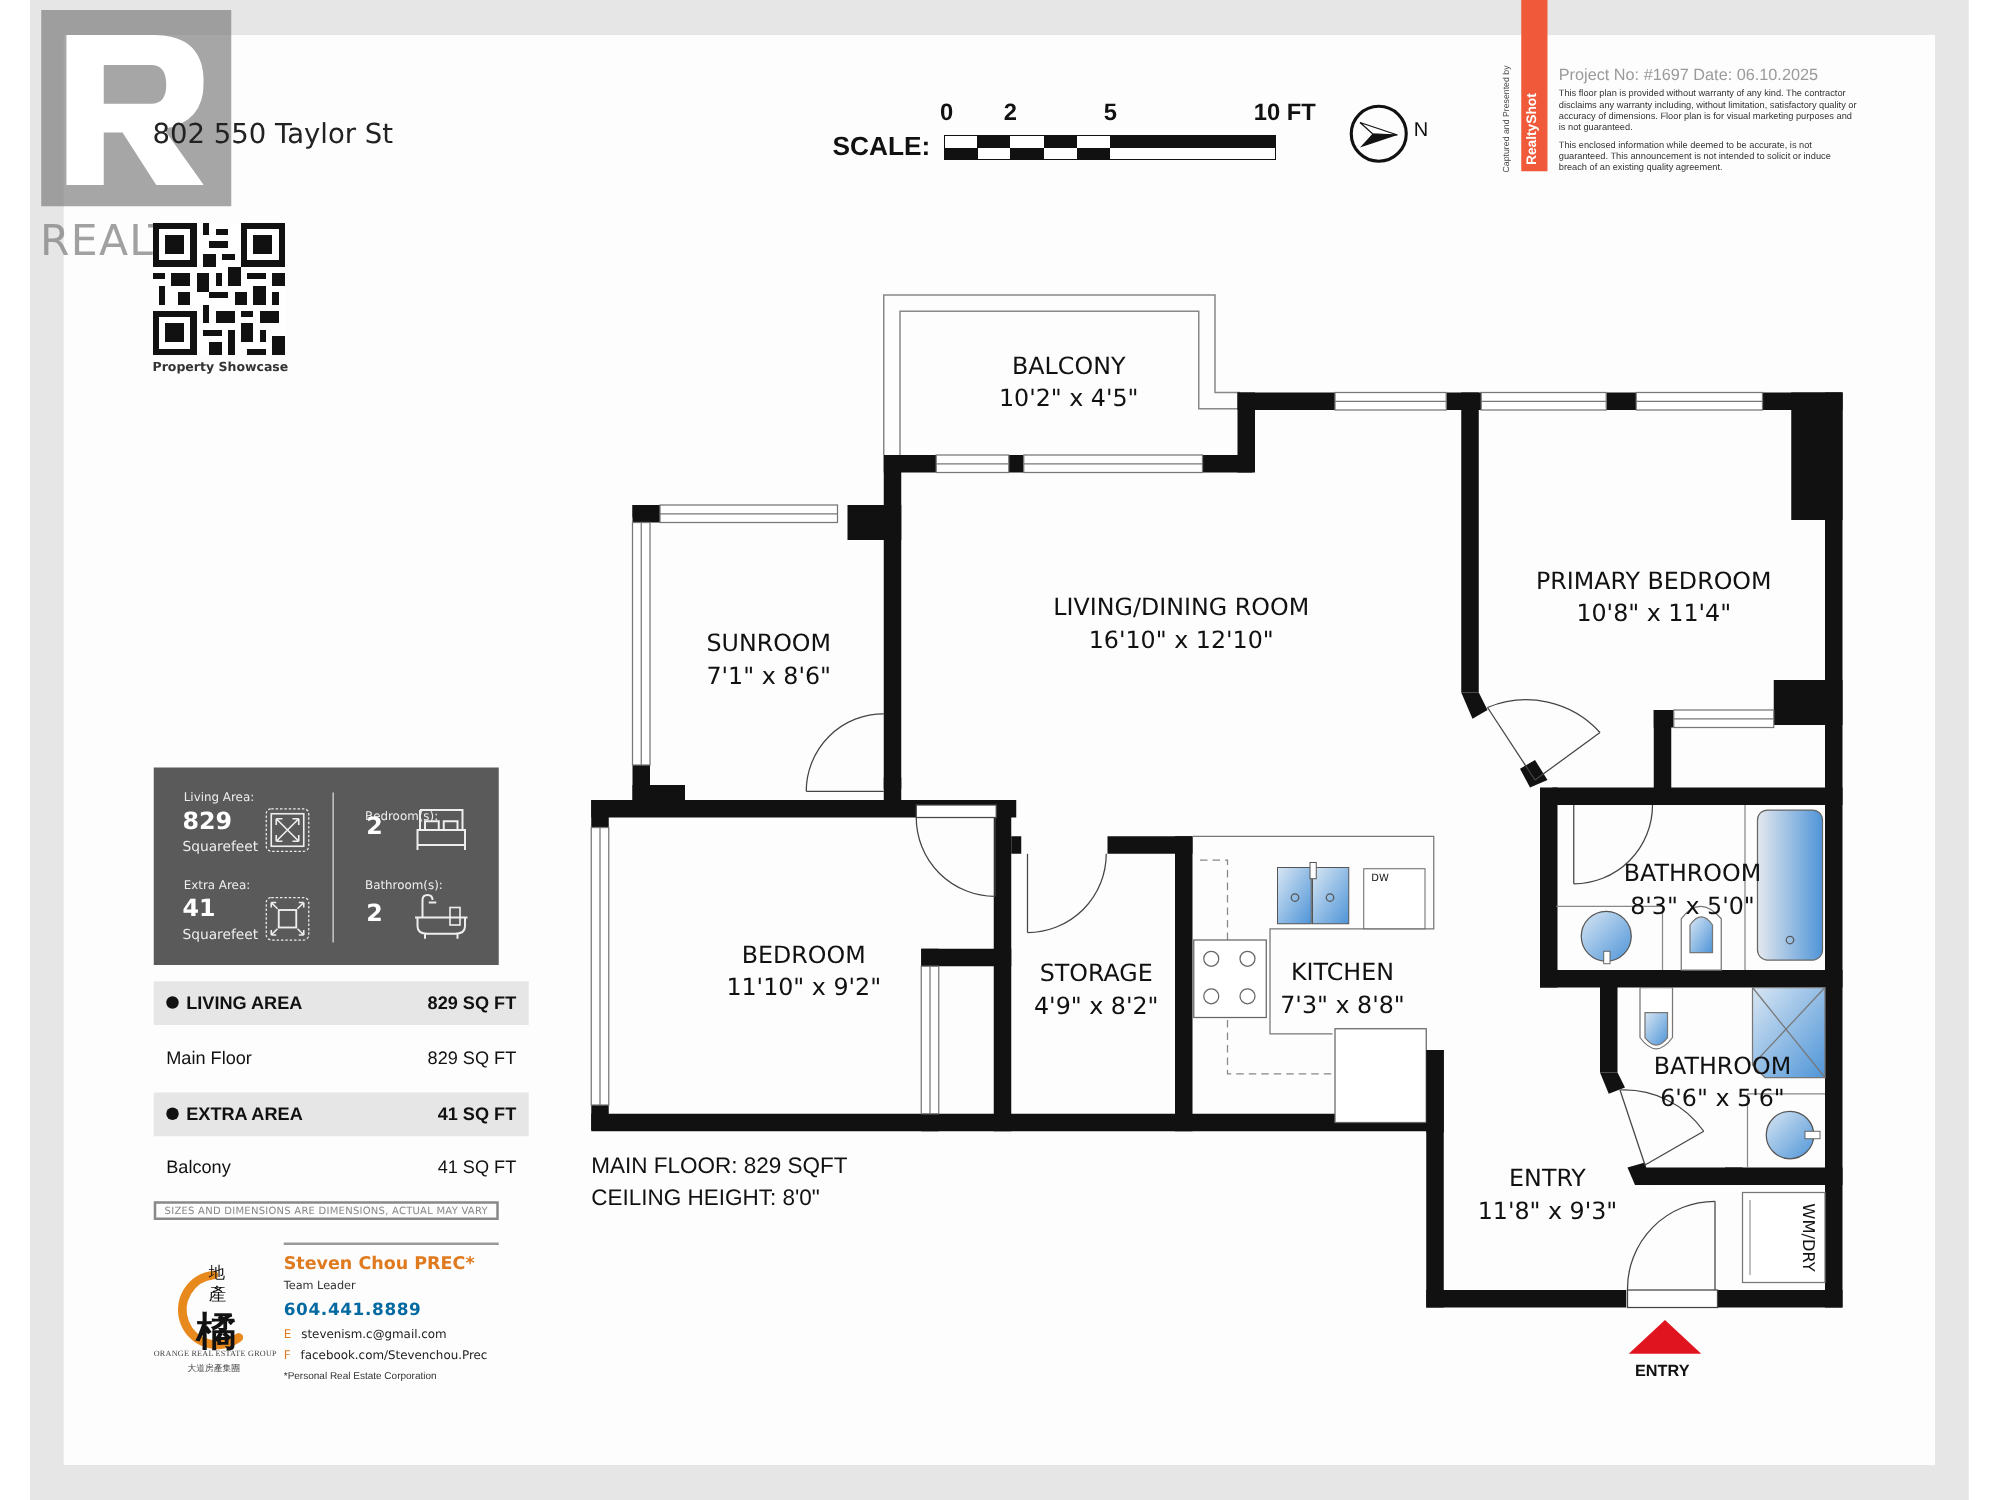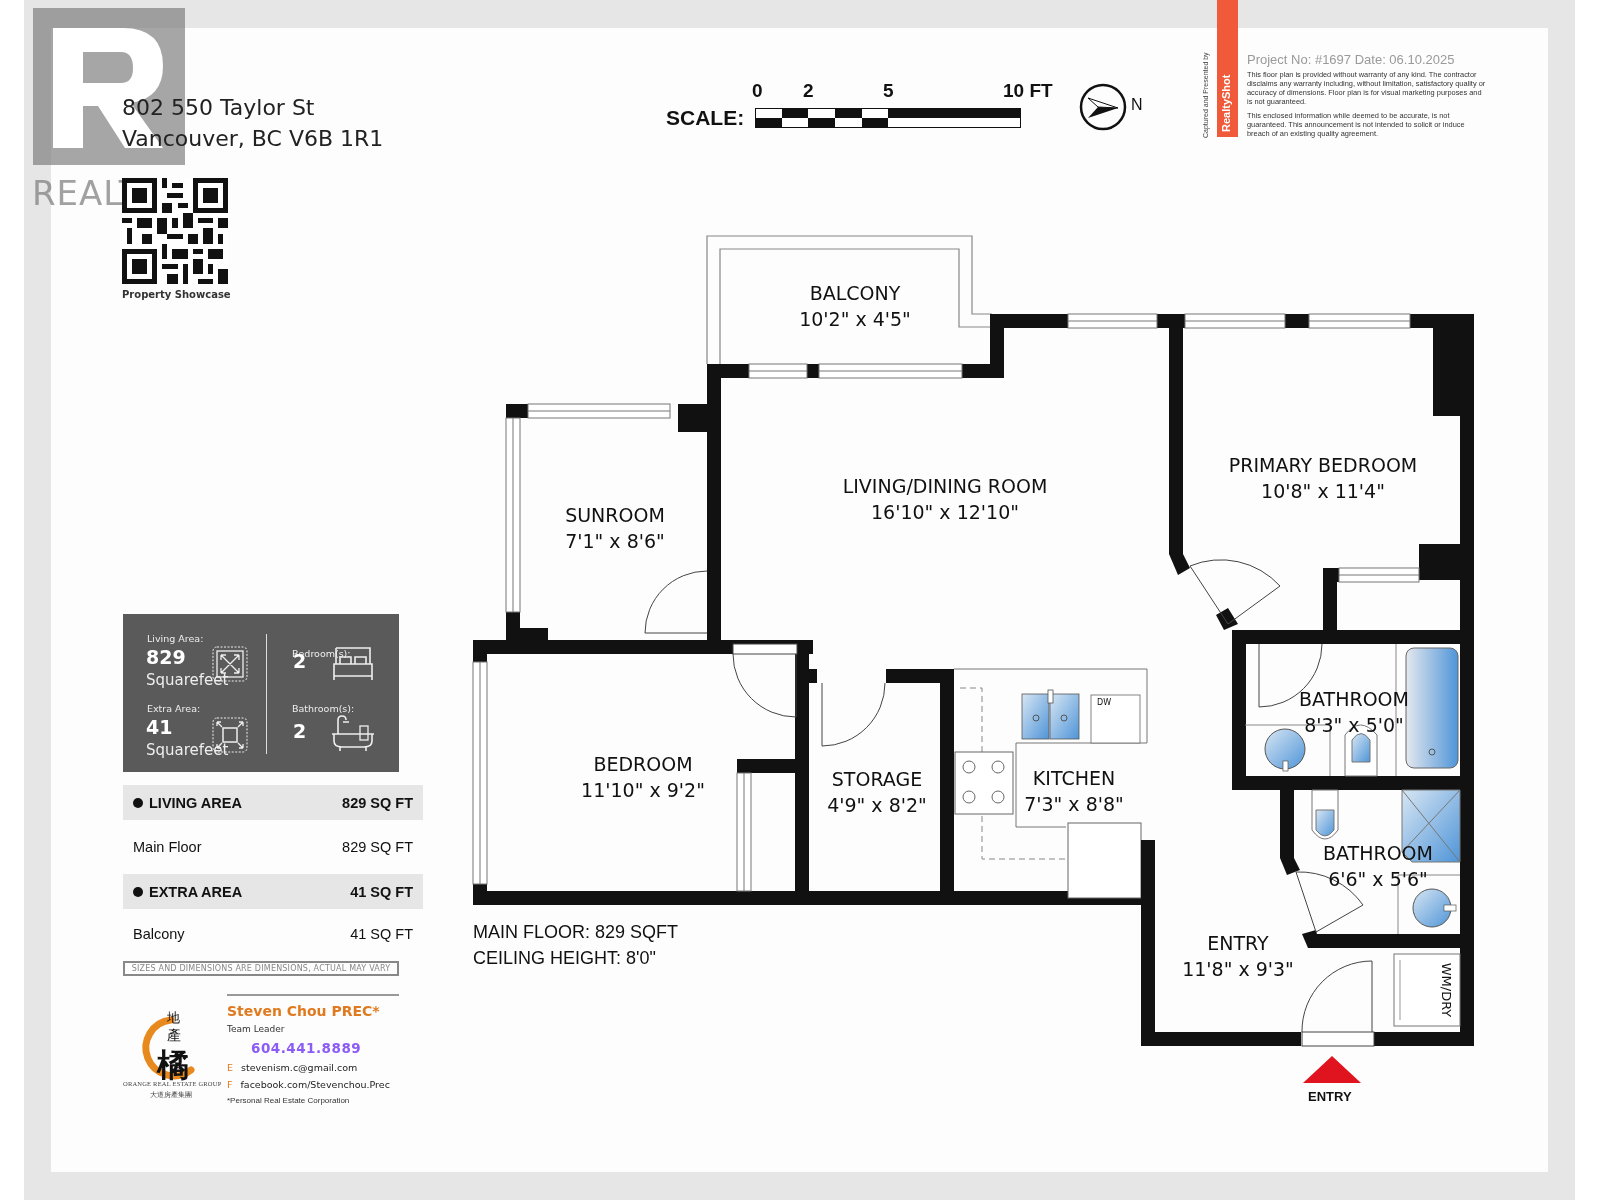--- a/index.html
+++ b/index.html
@@ -19,33 +19,33 @@
   .compass { position:absolute; left:1078px; top:82px; width:50px; height:50px; }
   .compass-n { position:absolute; left:1131px; top:96px; font-size:16px; }
   .realty-stripe { position:absolute; left:1217px; top:0; width:21px; height:137px; background:#f05a3a; }
   .realty-text { position:absolute; left:1220px; top:52px; transform-origin:left top; transform:rotate(-90deg) translate(-80px,0); color:#fff; font-weight:bold; font-size:11px; white-space:nowrap; }
   .captured { position:absolute; left:1202px; top:138px; transform-origin:left top; transform:rotate(-90deg); font-size:7px; color:#444; white-space:nowrap; }
   .project { position:absolute; left:1247px; top:52px; font-size:13px; color:#9a9a9a; }
   .disclaimer { position:absolute; left:1247px; top:70px; font-size:7.4px; line-height:9px; color:#333; width:240px; }
   .stats-box { position:absolute; left:123px; top:614px; width:276px; height:158px; background:#5a5a5a; color:#fff; font-family:"DejaVu Sans", sans-serif; }
   .stats-box .lbl { position:absolute; font-size:9.5px; color:#eee; }
   .stats-box .num { position:absolute; font-size:19px; font-weight:bold; }
-  .stats-box .unit { position:absolute; font-size:15px; color:#eee; }
+  .stats-box .unit { position:absolute; font-size:11px; color:#eee; }
   .stats-box .divider { position:absolute; left:143px; top:20px; width:1px; height:120px; background:#ddd; }
   .stats-box svg { position:absolute; }
   .area-row { position:absolute; left:123px; width:300px; height:35px; font-size:14.5px; }
   .area-row.hdr { background:#e6e6e6; font-weight:bold; }
   .area-row .l { position:absolute; left:10px; top:10px; }
   .area-row .r { position:absolute; right:10px; top:10px; }
   .area-row .dot { display:inline-block; width:10px; height:10px; border-radius:50%; background:#111; margin-right:6px; vertical-align:0px; }
   .approx { position:absolute; left:123px; top:961px; width:272px; height:11px; border:2px solid #888; font-size:8px; color:#888; text-align:center; line-height:11px; font-family:"DejaVu Sans", sans-serif; letter-spacing:0.2px; }
   .agent-sep { position:absolute; left:227px; top:994px; width:172px; height:2px; background:#999; }
   .agent-name { position:absolute; left:227px; top:1003px; font-size:14px; font-weight:bold; color:#e07a1f; font-family:"DejaVu Sans", sans-serif; }
   .agent-title { position:absolute; left:227px; top:1024px; font-size:9px; color:#333; font-family:"DejaVu Sans", sans-serif; }
-  .agent-phone { position:absolute; left:227px; top:1040px; font-size:13.5px; font-weight:bold; color:#8b5cf6; font-family:"DejaVu Sans", sans-serif; letter-spacing:0.5px;margin-left:24px; }
+  .agent-phone { position:absolute; left:227px; top:1040px; font-size:13.5px; font-weight:bold; color:#0369a1; font-family:"DejaVu Sans", sans-serif; letter-spacing:0.5px; }
   .agent-line { position:absolute; left:227px; font-size:9.5px; color:#222; font-family:"DejaVu Sans", sans-serif; }
   .agent-line .k { color:#e07a1f; margin-right:8px; }
   .agent-foot { position:absolute; left:227px; top:1096px; font-size:8px; color:#333; }
   .brand-logo { position:absolute; left:123px; top:1000px; width:95px; height:95px; }
   .brand-name { position:absolute; left:123px; top:1080px; font-size:6.5px; color:#444; font-family:"Liberation Serif", serif; letter-spacing:0.2px; }
   .brand-cn { position:absolute; left:150px; top:1090px; font-size:7px; color:#444; }
   .floor-title { position:absolute; left:473px; top:922px; font-size:18px; font-weight:normal; }
   .ceiling { position:absolute; left:473px; top:948px; font-size:18px; }
   .room-label { position:absolute; text-align:center; font-family:"DejaVu Sans", sans-serif; font-size:19px; line-height:26px; color:#111; white-space:nowrap; transform:translateX(-50%); }
   .entry-arrow { position:absolute; left:1303px; top:1056px; width:0; height:0; border-left:29px solid transparent; border-right:29px solid transparent; border-bottom:27px solid #e0141e; }
@@ -64,21 +64,20 @@
   <div class="box">
     <svg class="r" viewBox="0 0 110 120">
       <path d="M0 0 H70 Q110 0 110 38 Q110 70 78 75 L110 120 H72 L45 78 H30 V120 H0 Z M30 24 V55 H68 Q80 55 80 40 Q80 24 68 24 Z" fill="#ffffff" fill-rule="evenodd"></path>
     </svg>
   </div>
   <div class="realtor-word">REALTOR®</div>
 </div>
 
 <div class="address">
   <div>802 550 Taylor St</div>
-  <div>Vancouver, BC V6B 1R1</div>
 </div>
 
 <svg class="qr" viewBox="0 0 21 21" shape-rendering="crispEdges">
   <rect width="21" height="21" fill="#fff"></rect>
   <g fill="#111">
     <path d="M0 0h7v7H0z M1 1v5h5V1z M2 2h3v3H2z" fill-rule="evenodd"></path>
     <path d="M14 0h7v7h-7z M15 1v5h5V1z M16 2h3v3h-3z" fill-rule="evenodd"></path>
     <path d="M0 14h7v7H0z M1 15v5h5v-5z M2 16h3v3H2z" fill-rule="evenodd"></path>
     <rect x="8" y="0" width="1" height="2"></rect>
       <rect x="10" y="1" width="2" height="1"></rect>

